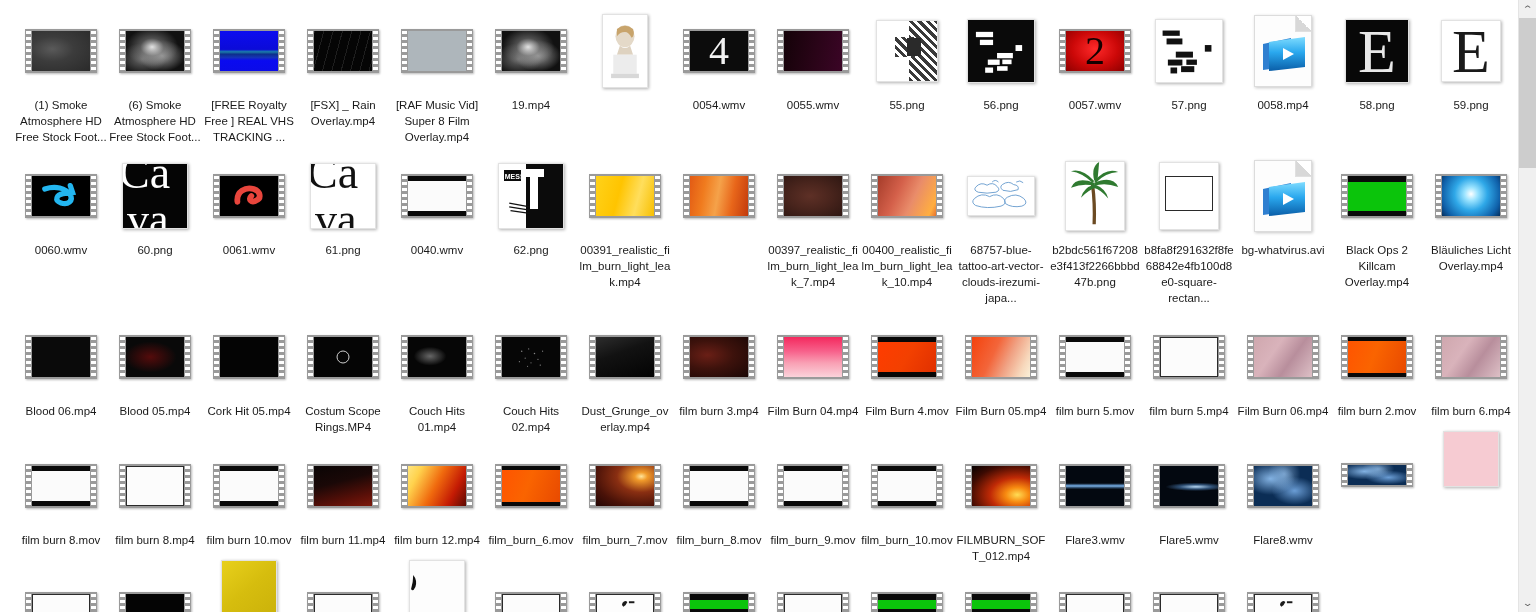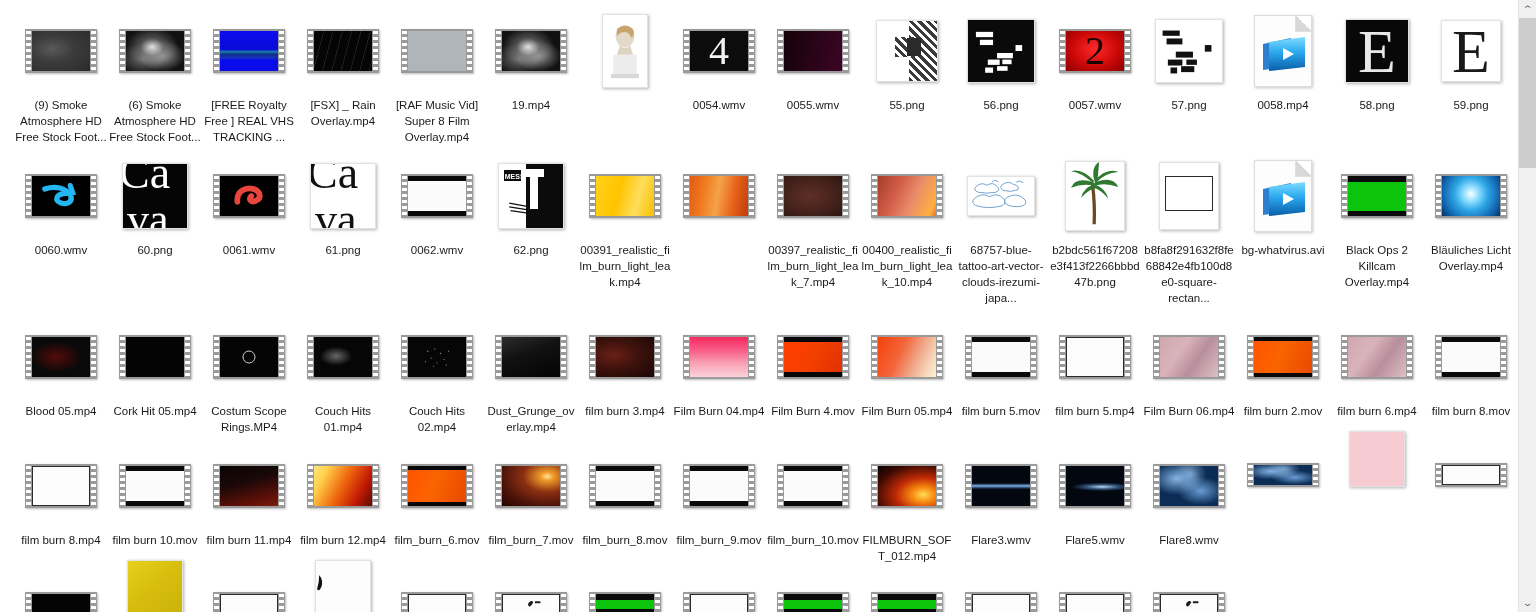--- a/index.html
+++ b/index.html
@@ -149,21 +149,21 @@
 <div id="explorer-view">
 
   <div id="file-grid-scroll">
     <div id="file-grid">
         <div class="file-item">
           <div class="thumb-box">
             <div class="film">
               <div class="screen" style="width:58px;height:40px;position:relative;overflow:hidden;background:radial-gradient(ellipse at 35% 45%, #5a5a5a 0%, #3c3c3c 40%, #2a2a2a 100%);"></div>
             </div>
           </div>
-          <div class="fname">(9) Smoke Atmosphere HD  Free Stock Foot...</div>
+          <div class="fname">(1) Smoke Atmosphere HD  Free Stock Foot...</div>
         </div>
         <div class="file-item">
           <div class="thumb-box">
             <div class="film">
               <div class="screen" style="width:58px;height:40px;position:relative;overflow:hidden;background:#111;background-image:radial-gradient(ellipse at 45% 40%, rgba(235,235,235,.95) 0%, rgba(140,140,140,.5) 26%, rgba(0,0,0,0) 58%),radial-gradient(ellipse at 62% 62%, rgba(210,210,210,.7) 0%, rgba(0,0,0,0) 45%),radial-gradient(ellipse at 28% 70%, rgba(180,180,180,.55) 0%, rgba(0,0,0,0) 40%);"></div>
             </div>
           </div>
           <div class="fname">(6) Smoke Atmosphere HD  Free Stock Foot...</div>
         </div>
         <div class="file-item">
@@ -364,21 +364,21 @@
             </div>
           </div>
           <div class="fname">61.png</div>
         </div>
         <div class="file-item">
           <div class="thumb-box">
             <div class="film">
               <div class="screen" style="width:58px;height:40px;position:relative;overflow:hidden;background:#fbfbfb;border-top:5px solid #0a0a0a;border-bottom:5px solid #0a0a0a;"></div>
             </div>
           </div>
-          <div class="fname">0062.wmv</div>
+          <div class="fname">0040.wmv</div>
         </div>
         <div class="file-item">
           <div class="thumb-box">
             <div class="photo" style="width:66px;height:66px;position:relative;overflow:hidden;background:#ffffff;">
               <div style="position:absolute;right:0;top:0;width:58%;height:100%;background:#0b0b0b;"></div>
               <div style="position:absolute;left:8%;top:10%;width:26%;height:16%;background:#0b0b0b;"></div>
               <span style="position:absolute;left:9%;top:14%;color:#fff;font-size:7px;font-weight:bold;line-height:8px;">MESS<br>PASS</span>
               <div style="position:absolute;left:40%;top:8%;width:30%;height:12%;background:#fff;"></div>
               <div style="position:absolute;left:48%;top:8%;width:13%;height:62%;background:#fff;"></div>
               <svg viewBox="0 0 100 78" style="position:absolute;inset:0;width:100%;height:100%">
@@ -495,20 +495,28 @@
           </div>
           <div class="fname">Black Ops 2 Killcam Overlay.mp4</div>
         </div>
         <div class="file-item">
           <div class="thumb-box">
             <div class="film">
               <div class="screen" style="width:58px;height:40px;position:relative;overflow:hidden;background:radial-gradient(circle at 50% 45%, #ffffff 0%, #9ce4ff 18%, #2fa8e8 45%, #0f5fa8 80%, #062f5c 100%);"></div>
             </div>
           </div>
           <div class="fname">Bläuliches Licht Overlay.mp4</div>
+        </div>
+        <div class="file-item">
+          <div class="thumb-box">
+            <div class="film">
+              <div class="screen" style="width:58px;height:40px;position:relative;overflow:hidden;background:#0a0a0a;"></div>
+            </div>
+          </div>
+          <div class="fname">Blood 06.mp4</div>
         </div>
         <div class="file-item">
           <div class="thumb-box">
             <div class="film">
               <div class="screen" style="width:58px;height:40px;position:relative;overflow:hidden;background:#090909;background-image:radial-gradient(ellipse at 42% 50%, rgba(110,12,12,.75) 0%, rgba(0,0,0,0) 55%);"></div>
             </div>
           </div>
           <div class="fname">Blood 05.mp4</div>
         </div>
         <div class="file-item">

